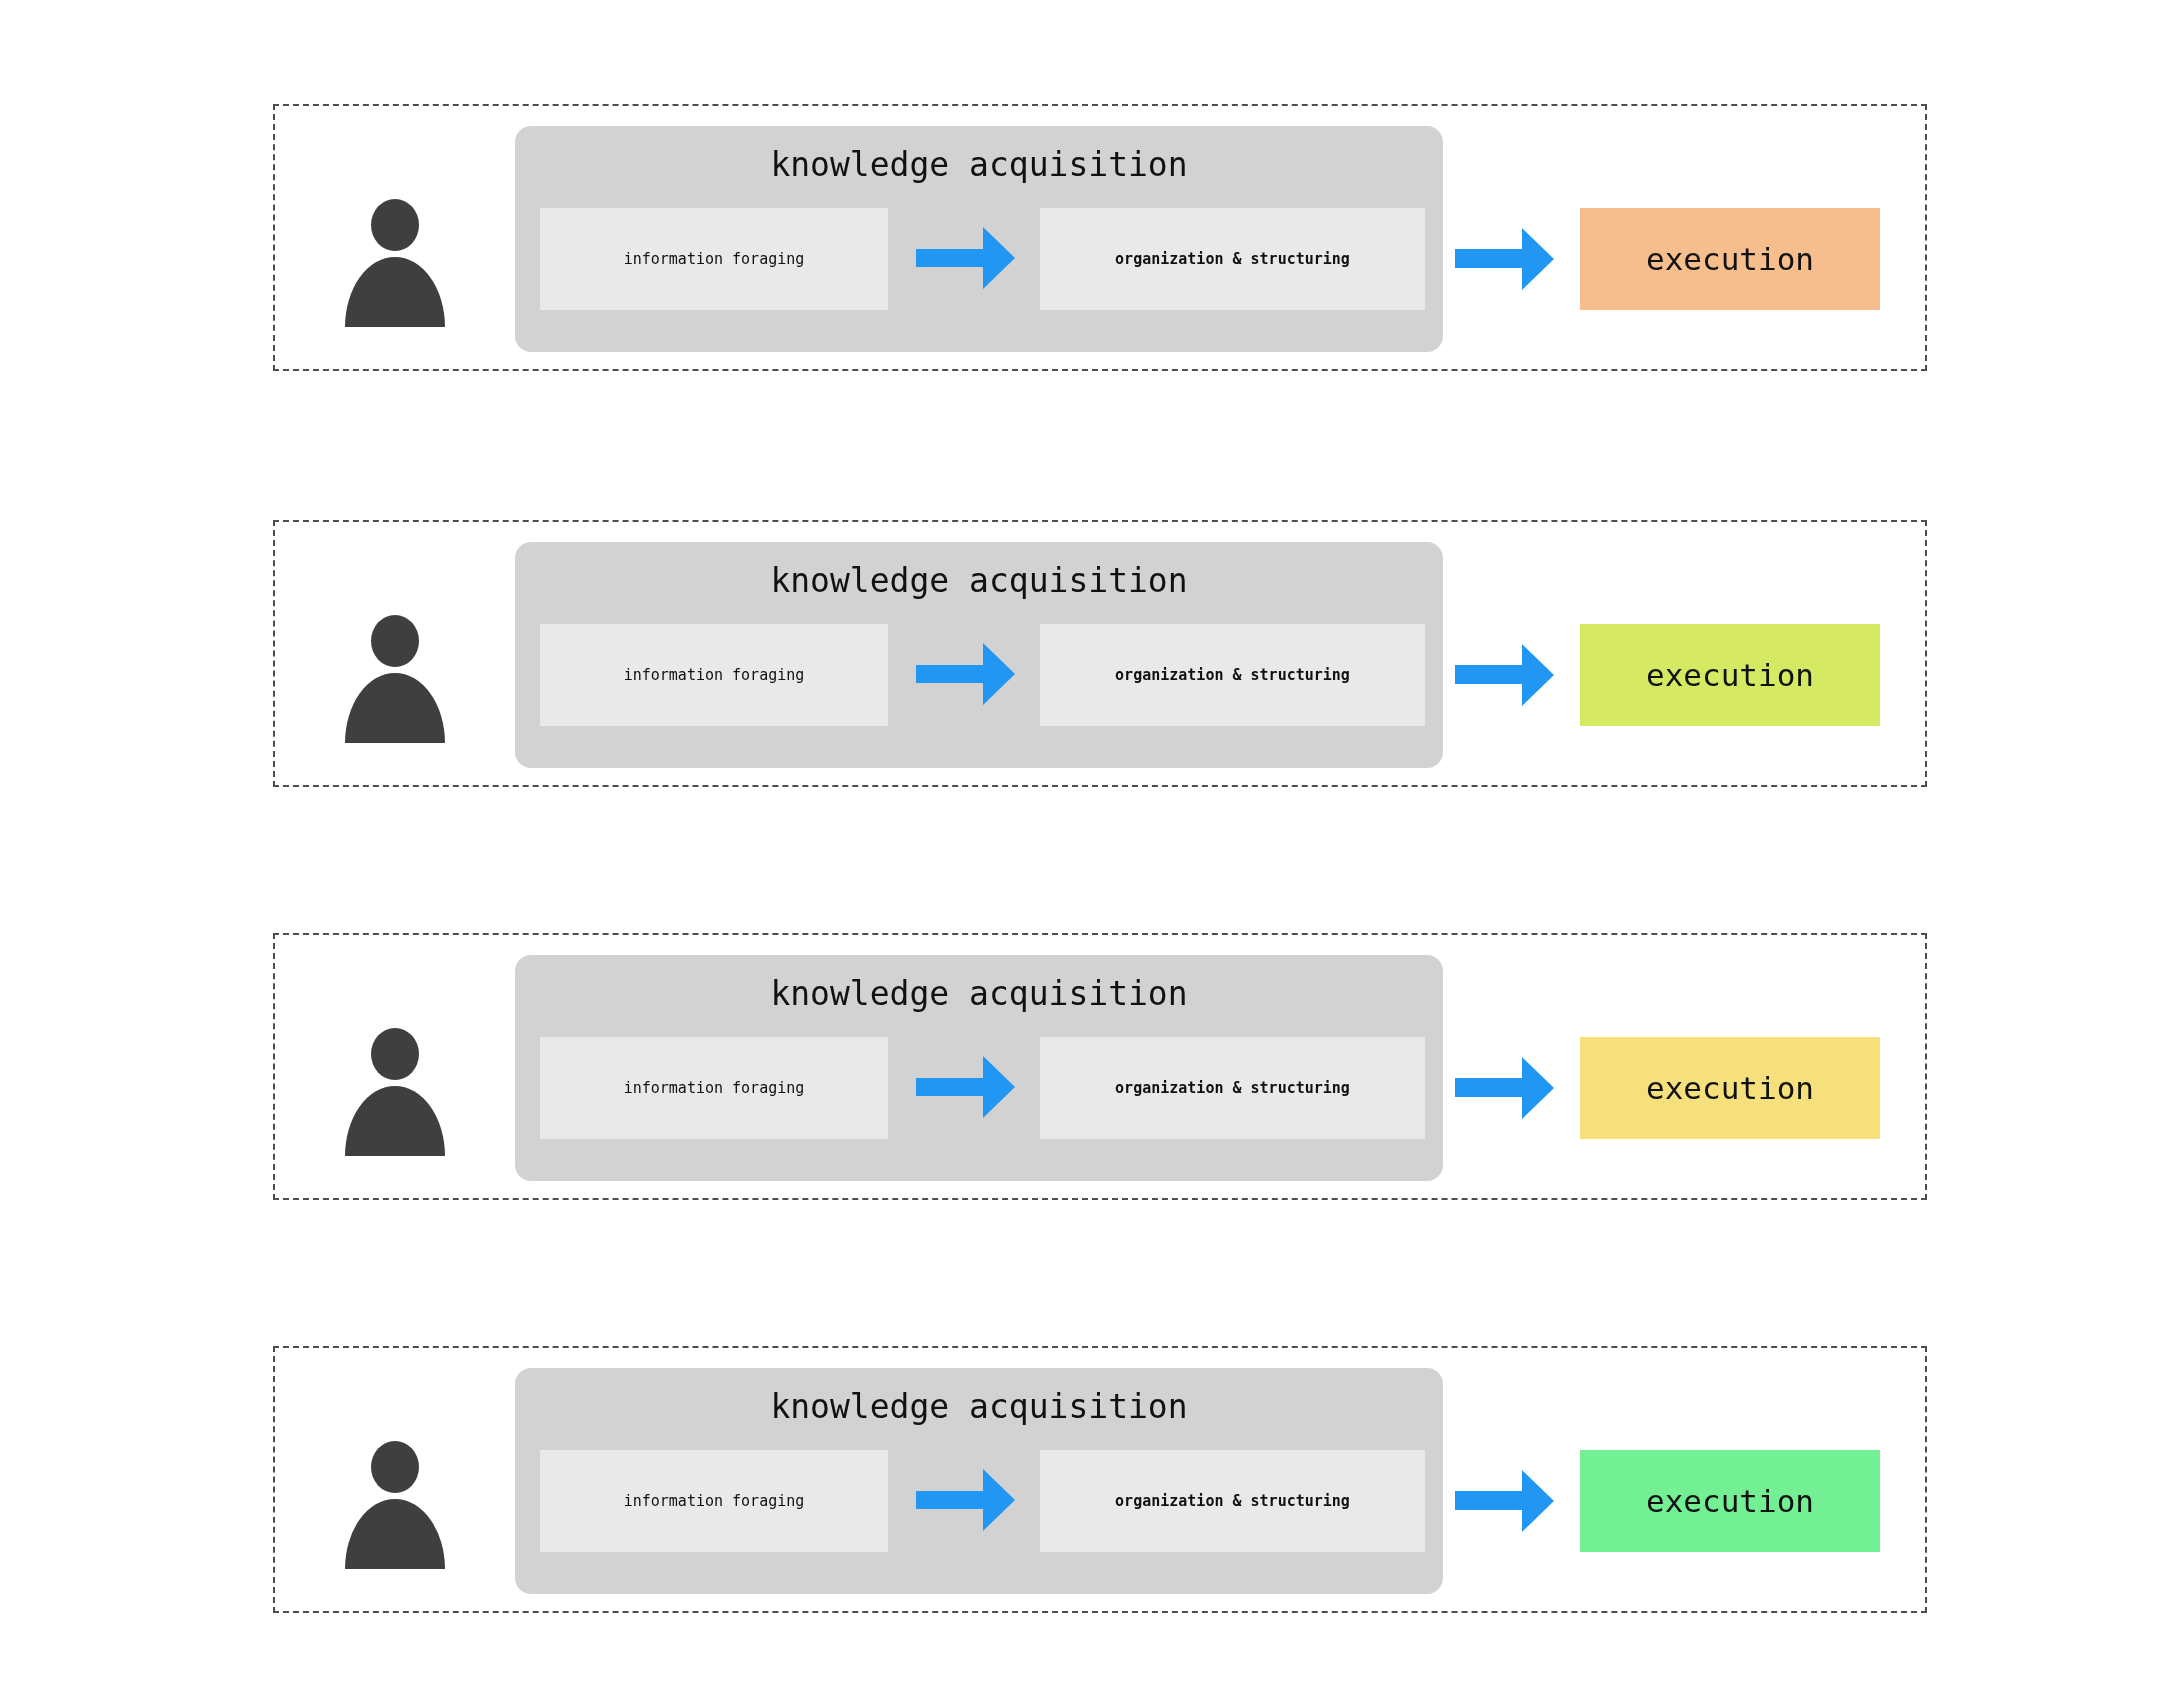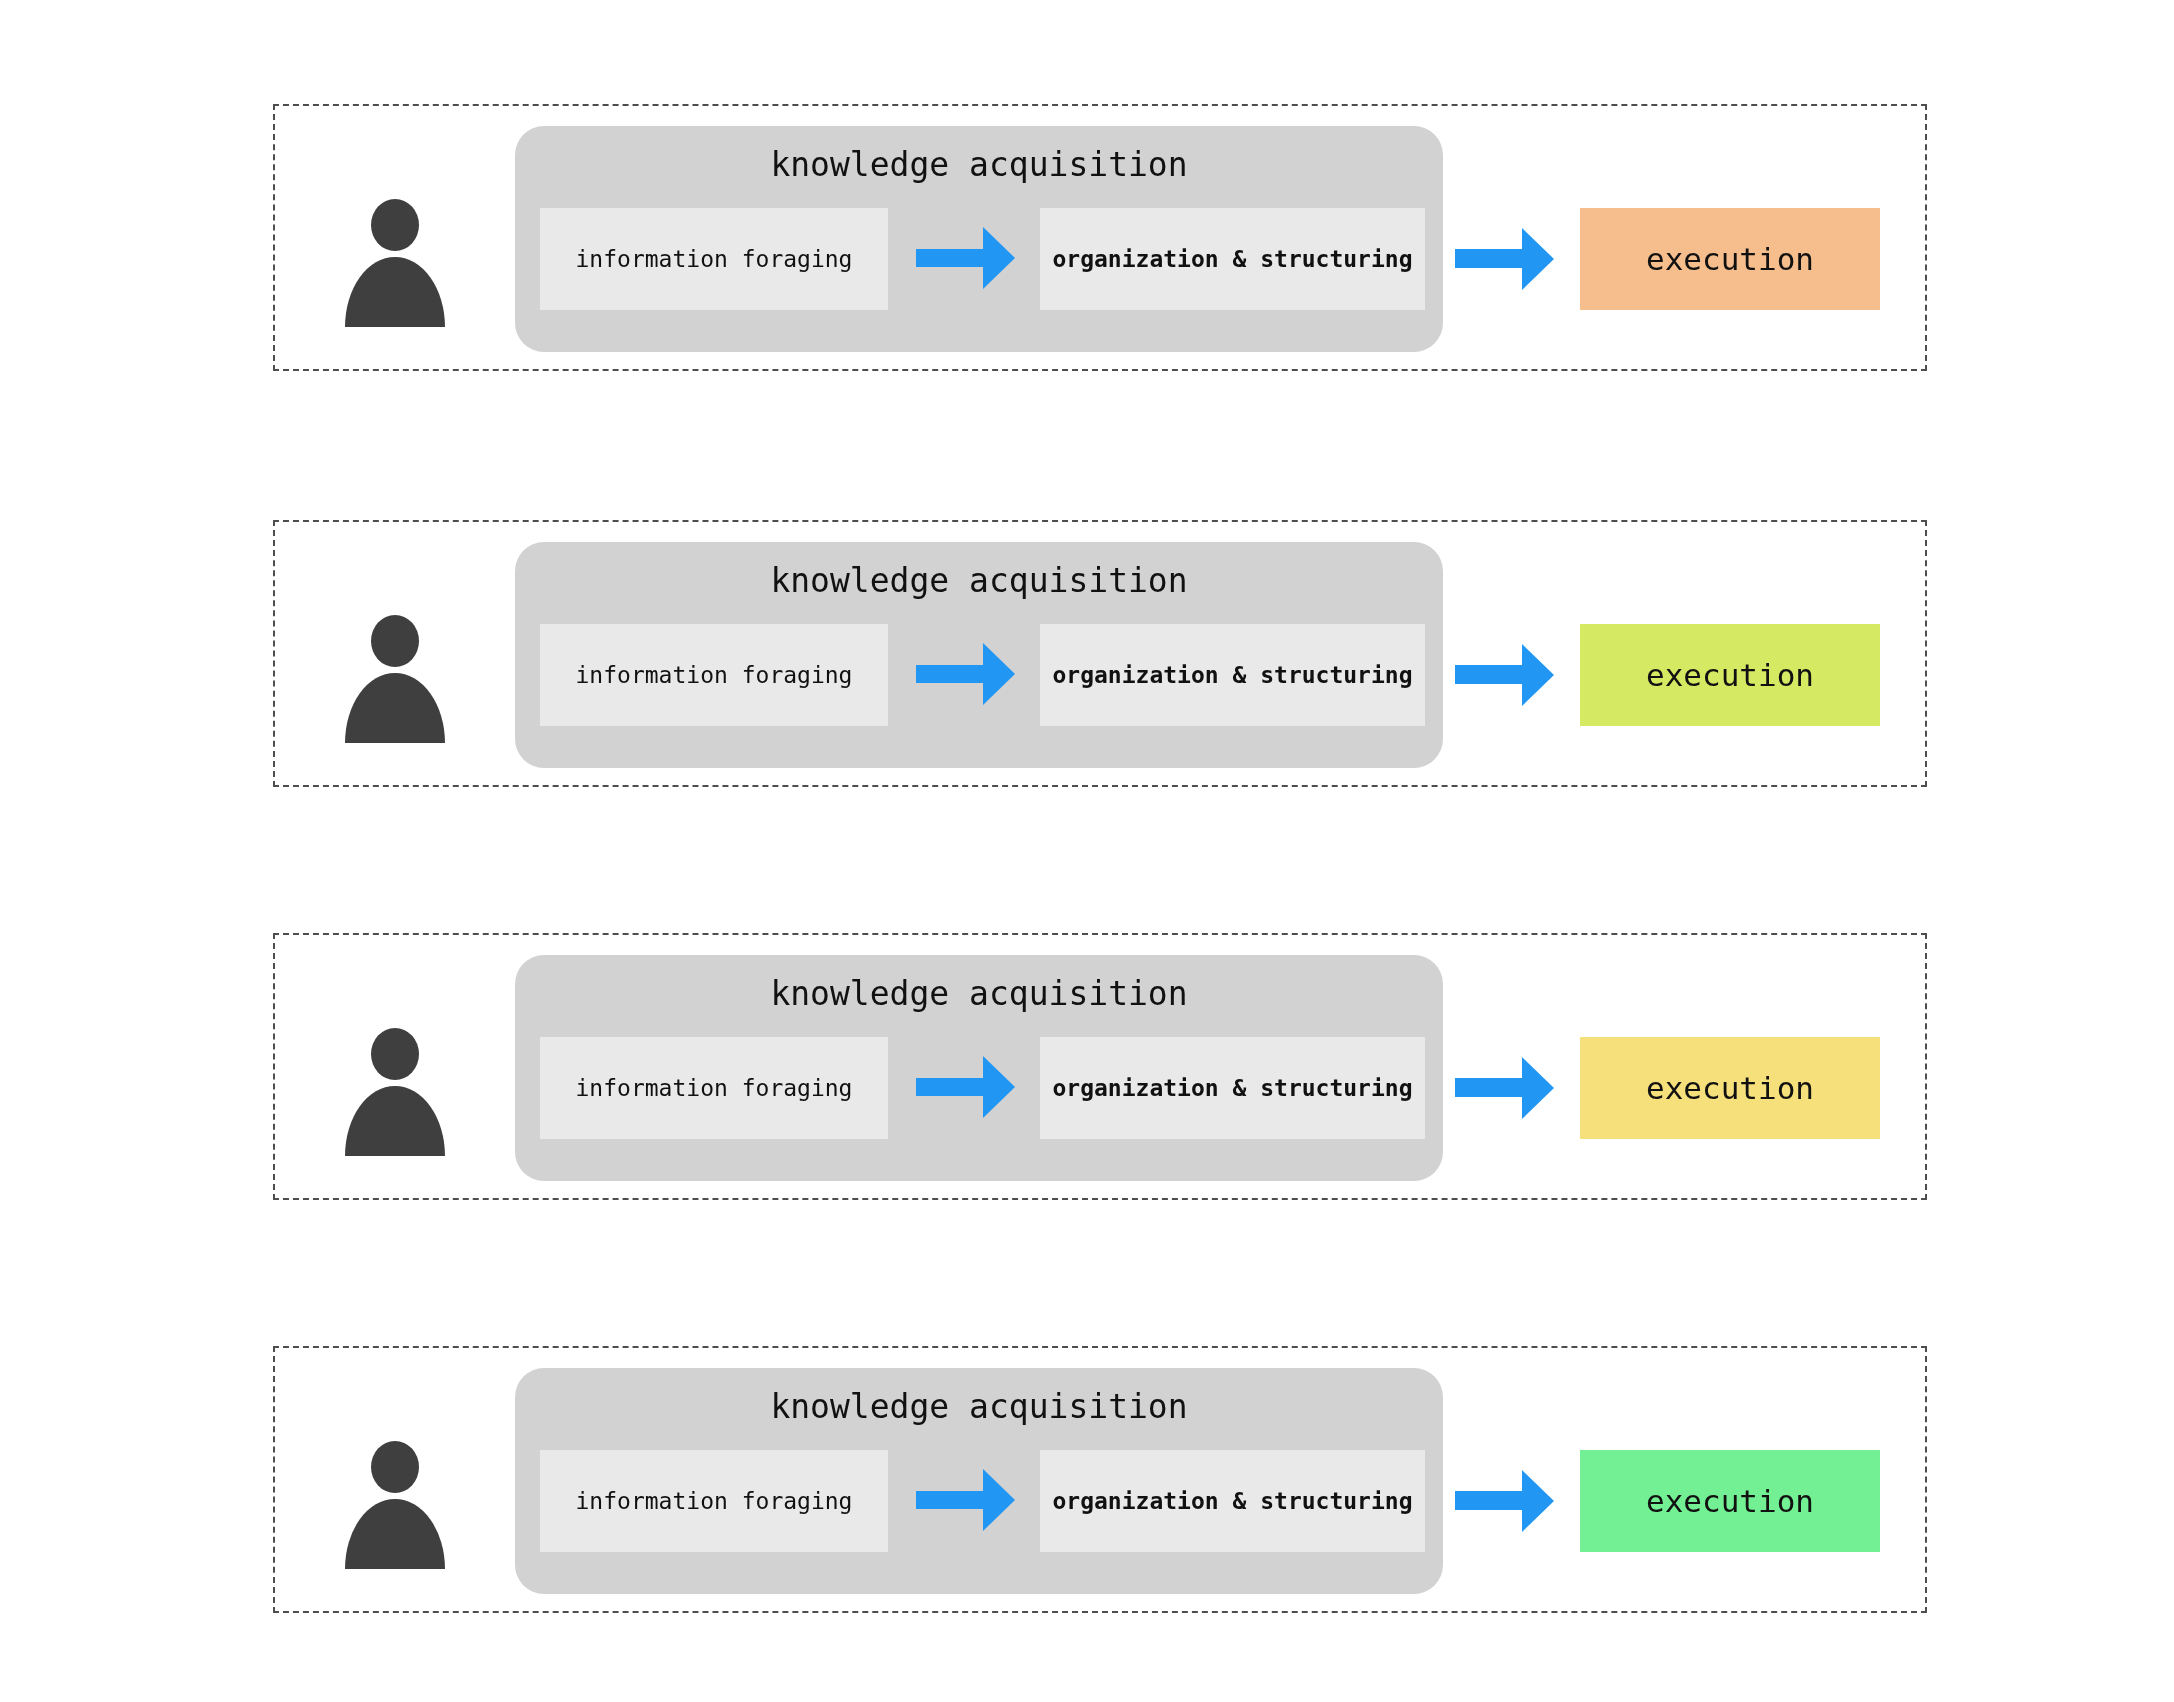--- a/index.html
+++ b/index.html
@@ -43,42 +43,42 @@
     background: #3f3f3f;
     border-radius: 50% 50% 0 0 / 100% 100% 0 0;
   }
 
   
   .kgroup {
     position: absolute;
     left: 240px; top: 19.5px;
     width: 928px; height: 226px;
     background: #d2d2d2;
-    border-radius: 29px;
+    border-radius: 16px;
   }
   .kgroup .title {
     position: absolute;
     top: 22px; left: 0;
     width: 100%;
     text-align: center;
     font-size: 33px;
     line-height: 33px;
     color: #111111;
     letter-spacing: 0px;
     white-space: nowrap;
   }
   .stage {
     position: absolute;
     top: 82px;
     height: 102px;
     background: #e9e9e9;
     display: flex;
     align-items: center;
     justify-content: center;
-    font-size: 23px;
+    font-size: 15px;
     color: #111111;
     white-space: nowrap;
   }
   .stage.s1 { left: 25px;  width: 348px; }
   .stage.s2 { left: 525px; width: 385px; font-weight: bold; }
 
   
   .arrow {
     position: absolute;
     width: 99px; height: 61px;

